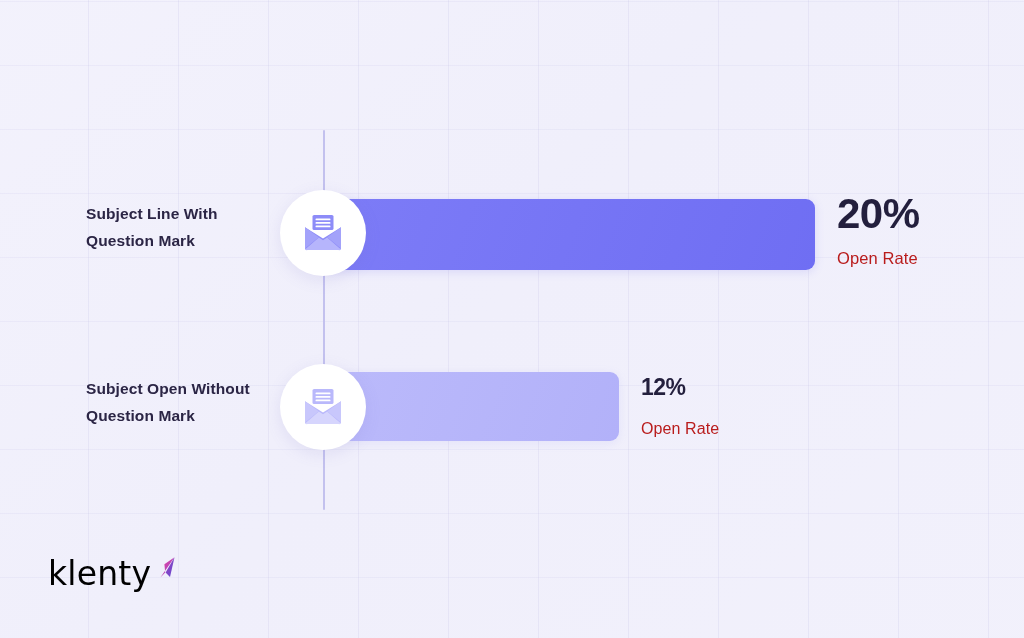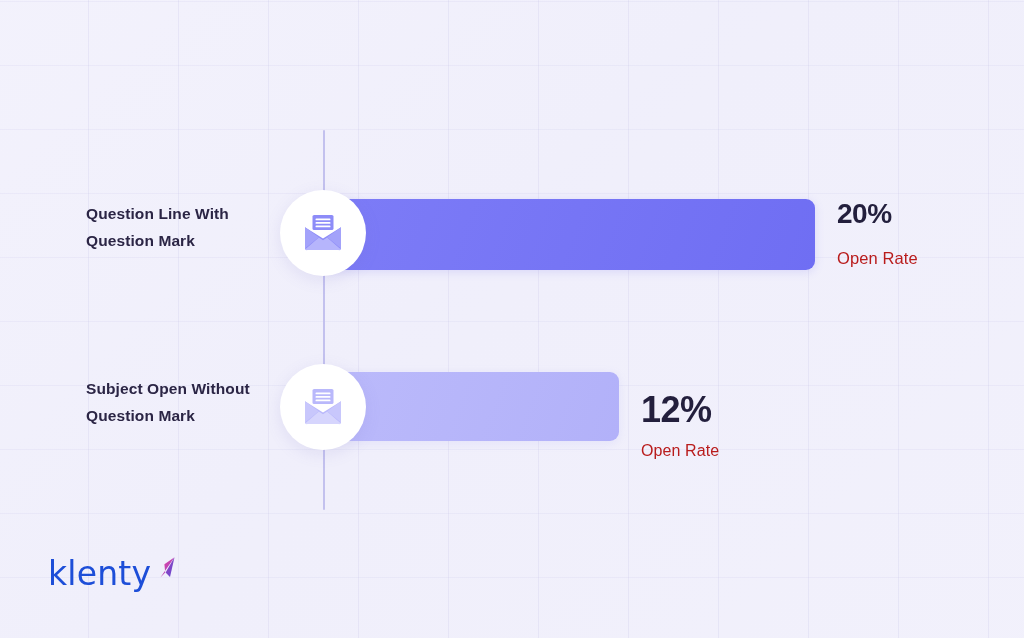--- a/index.html
+++ b/index.html
@@ -115,26 +115,26 @@
 
   .value-block {
     position: absolute;
     top: 14px;
   }
   .value-1 { left: 837px; }
   .value-2 { left: 655px; top: 16px; }
 
   .value-pct {
     color: #231f3d;
-    font-size: 28px;
+    font-size: 42px;
     font-weight: bold;
     line-height: 44px;
     letter-spacing: -0.5px;
   }
-  .value-2 .value-pct { font-size: 36px; line-height: 41px; margin-top: 22px; }
+  .value-2 .value-pct { font-size: 23px; line-height: 41px; }
 
   .value-sub {
     color: #b91c1c;
     font-size: 16.5px;
     font-weight: normal;
     line-height: 22px;
     margin-top: 11px;
     letter-spacing: 0.1px;
   }
   .value-2 .value-sub { font-size: 16px; margin-top: 10px; }
@@ -147,21 +147,21 @@
     width: 130px;
     height: 48px;
   }
   .logo-word {
     position: absolute;
     left: 0;
     top: 0;
     font-family: "DejaVu Sans", sans-serif;
     font-size: 33px;
     font-weight: normal;
-    color: #1d4ed8;
+    color: #000000;
     letter-spacing: 0.2px;
     line-height: 40px;
   }
   .logo-mark {
     position: absolute;
     left: 99px;
     top: 1px;
   }
 </style>
 </head>
@@ -170,21 +170,21 @@
 <div id="infographic">
 
   <div class="bg-wash"></div>
   <div class="bg-grid"></div>
 
   <div class="axis-line"></div>
 
   <div class="row row-1">
 
     <div class="row-label">
-      <div>Question Line With</div>
+      <div>Subject Line With</div>
       <div>Question Mark</div>
     </div>
 
     <div class="bar bar-primary" style="width: 491px;"></div>
 
     <div class="icon-badge">
       <span>
         <svg width="42" height="40" viewBox="0 0 42 40" aria-hidden="true">
 
           <rect x="10.5" y="2" width="21" height="15" rx="1.6" fill="#8d8cf8"></rect>

